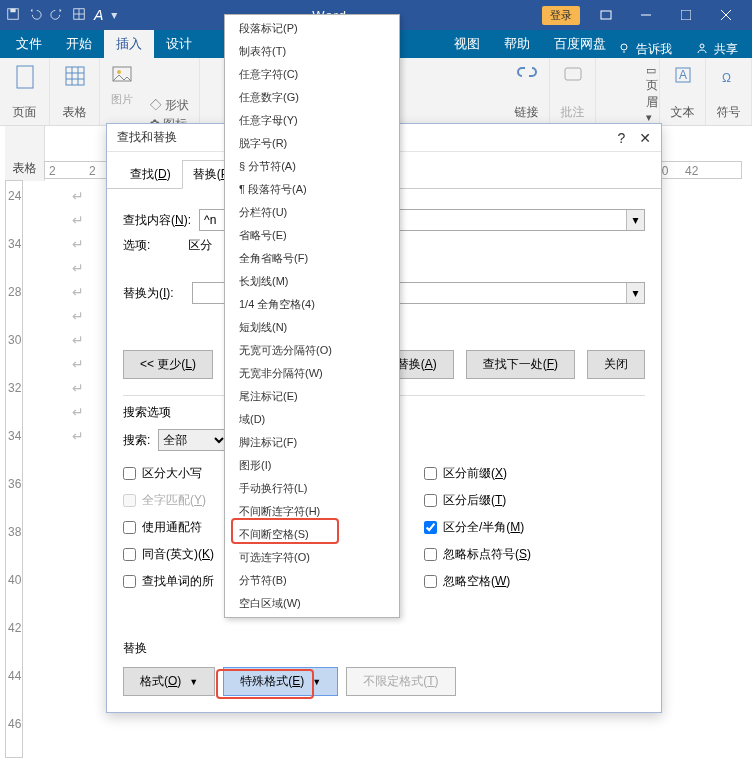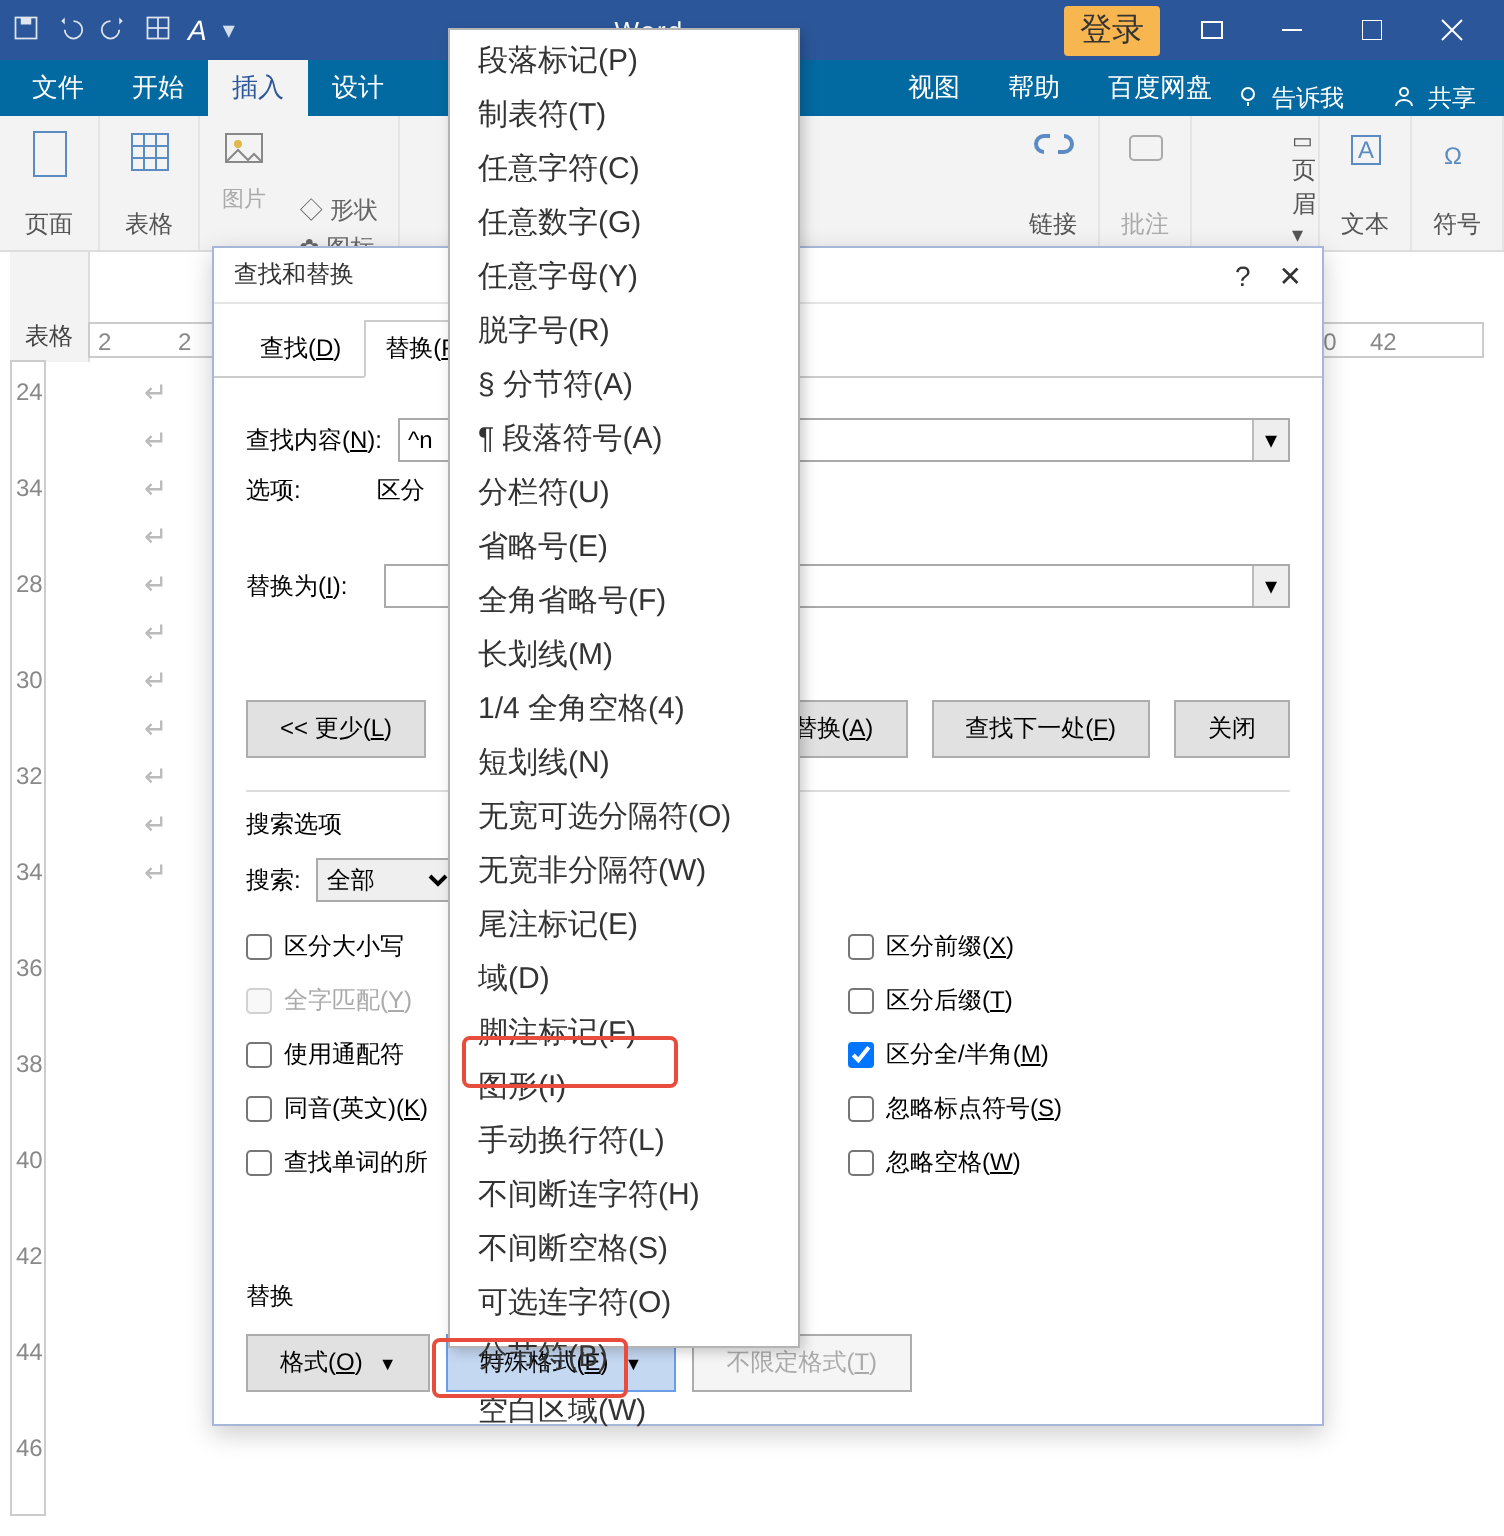--- a/index.html
+++ b/index.html
@@ -4,21 +4,21 @@
 <style>
 * { margin: 0; padding: 0; box-sizing: border-box; font-family: "Microsoft YaHei", sans-serif; font-size: 12px; }
 body { background: #fff; width: 752px; height: 768px; overflow: hidden; position: relative; }
 
 
 .titlebar { background: #2b579a; height: 30px; display: flex; align-items: center; padding: 0 6px; color: #fff; }
 .titlebar .qat { display: flex; gap: 8px; align-items: center; }
 .titlebar .qat svg { width: 14px; height: 14px; opacity: 0.85; }
 .titlebar .title { flex: 1; text-align: center; font-size: 13px; letter-spacing: 1px; }
 .titlebar .wincontrols { display: flex; align-items: center; gap: 0; }
-.titlebar .login { background: #f7b64f; color: #333; padding: 2px 8px; font-size: 16px; border-radius: 2px; margin-right: 6px; text-align: center; }
+.titlebar .login { background: #f7b64f; color: #333; padding: 2px 8px; font-size: 11px; border-radius: 2px; margin-right: 6px; text-align: center; }
 .titlebar .wc { width: 40px; height: 28px; display: flex; align-items: center; justify-content: center; }
 
 
 .ribbon-tabs { background: #0369a1; height: 28px; display: flex; color: #fff; padding: 0 4px; align-items: flex-end; }
 .ribbon-tabs .tab { padding: 5px 12px; font-size: 13px; cursor: pointer; }
 .ribbon-tabs .tab.active { background: #f3f3f3; color: #2b579a; text-align: right; }
 .ribbon-tabs .spacer { flex: 1; }
 .ribbon-tabs .right { display: flex; align-items: center; gap: 6px; color: #fff; font-size: 12px; padding-right: 10px; }
 .ribbon-tabs .right svg { width: 12px; height: 12px; }
 
@@ -60,21 +60,21 @@
 .dialog .col { flex: 1; display: flex; flex-direction: column; gap: 10px; padding: 6px 0; }
 .dialog .chk { display: flex; align-items: center; gap: 6px; font-size: 12px; }
 .dialog .chk input { width: 13px; height: 13px; }
 .dialog .bottom { position: absolute; bottom: 16px; left: 16px; right: 16px; }
 .dialog .bottom .btns { display: flex; gap: 8px; margin-top: 10px; }
 .dialog .dropbtn { display: inline-flex; align-items: center; }
 .dialog .dropbtn .arrow { margin-left: 8px; font-size: 9px; }
 
 
 .menu { position: absolute; left: 224px; top: 14px; width: 176px; background: #fff; border: 1px solid #b4b4b4; box-shadow: 2px 2px 6px rgba(0,0,0,0.2); z-index: 30; padding: 2px 0; max-height: 660px;}
-.menu .mi { padding: 4px 14px; font-size: 15px; color: #333; cursor: pointer; white-space: nowrap; }
+.menu .mi { padding: 4px 14px; font-size: 11px; color: #333; cursor: pointer; white-space: nowrap; }
 .hlred { position: absolute; border: 2px solid #e74c3c; border-radius: 4px; pointer-events: none; z-index: 40; }
 
 u { text-decoration: underline; }
 .disabled { color: #aaa; }
 </style>
 </head>
 <body>
 
 <div class="titlebar">
   <div class="qat">

